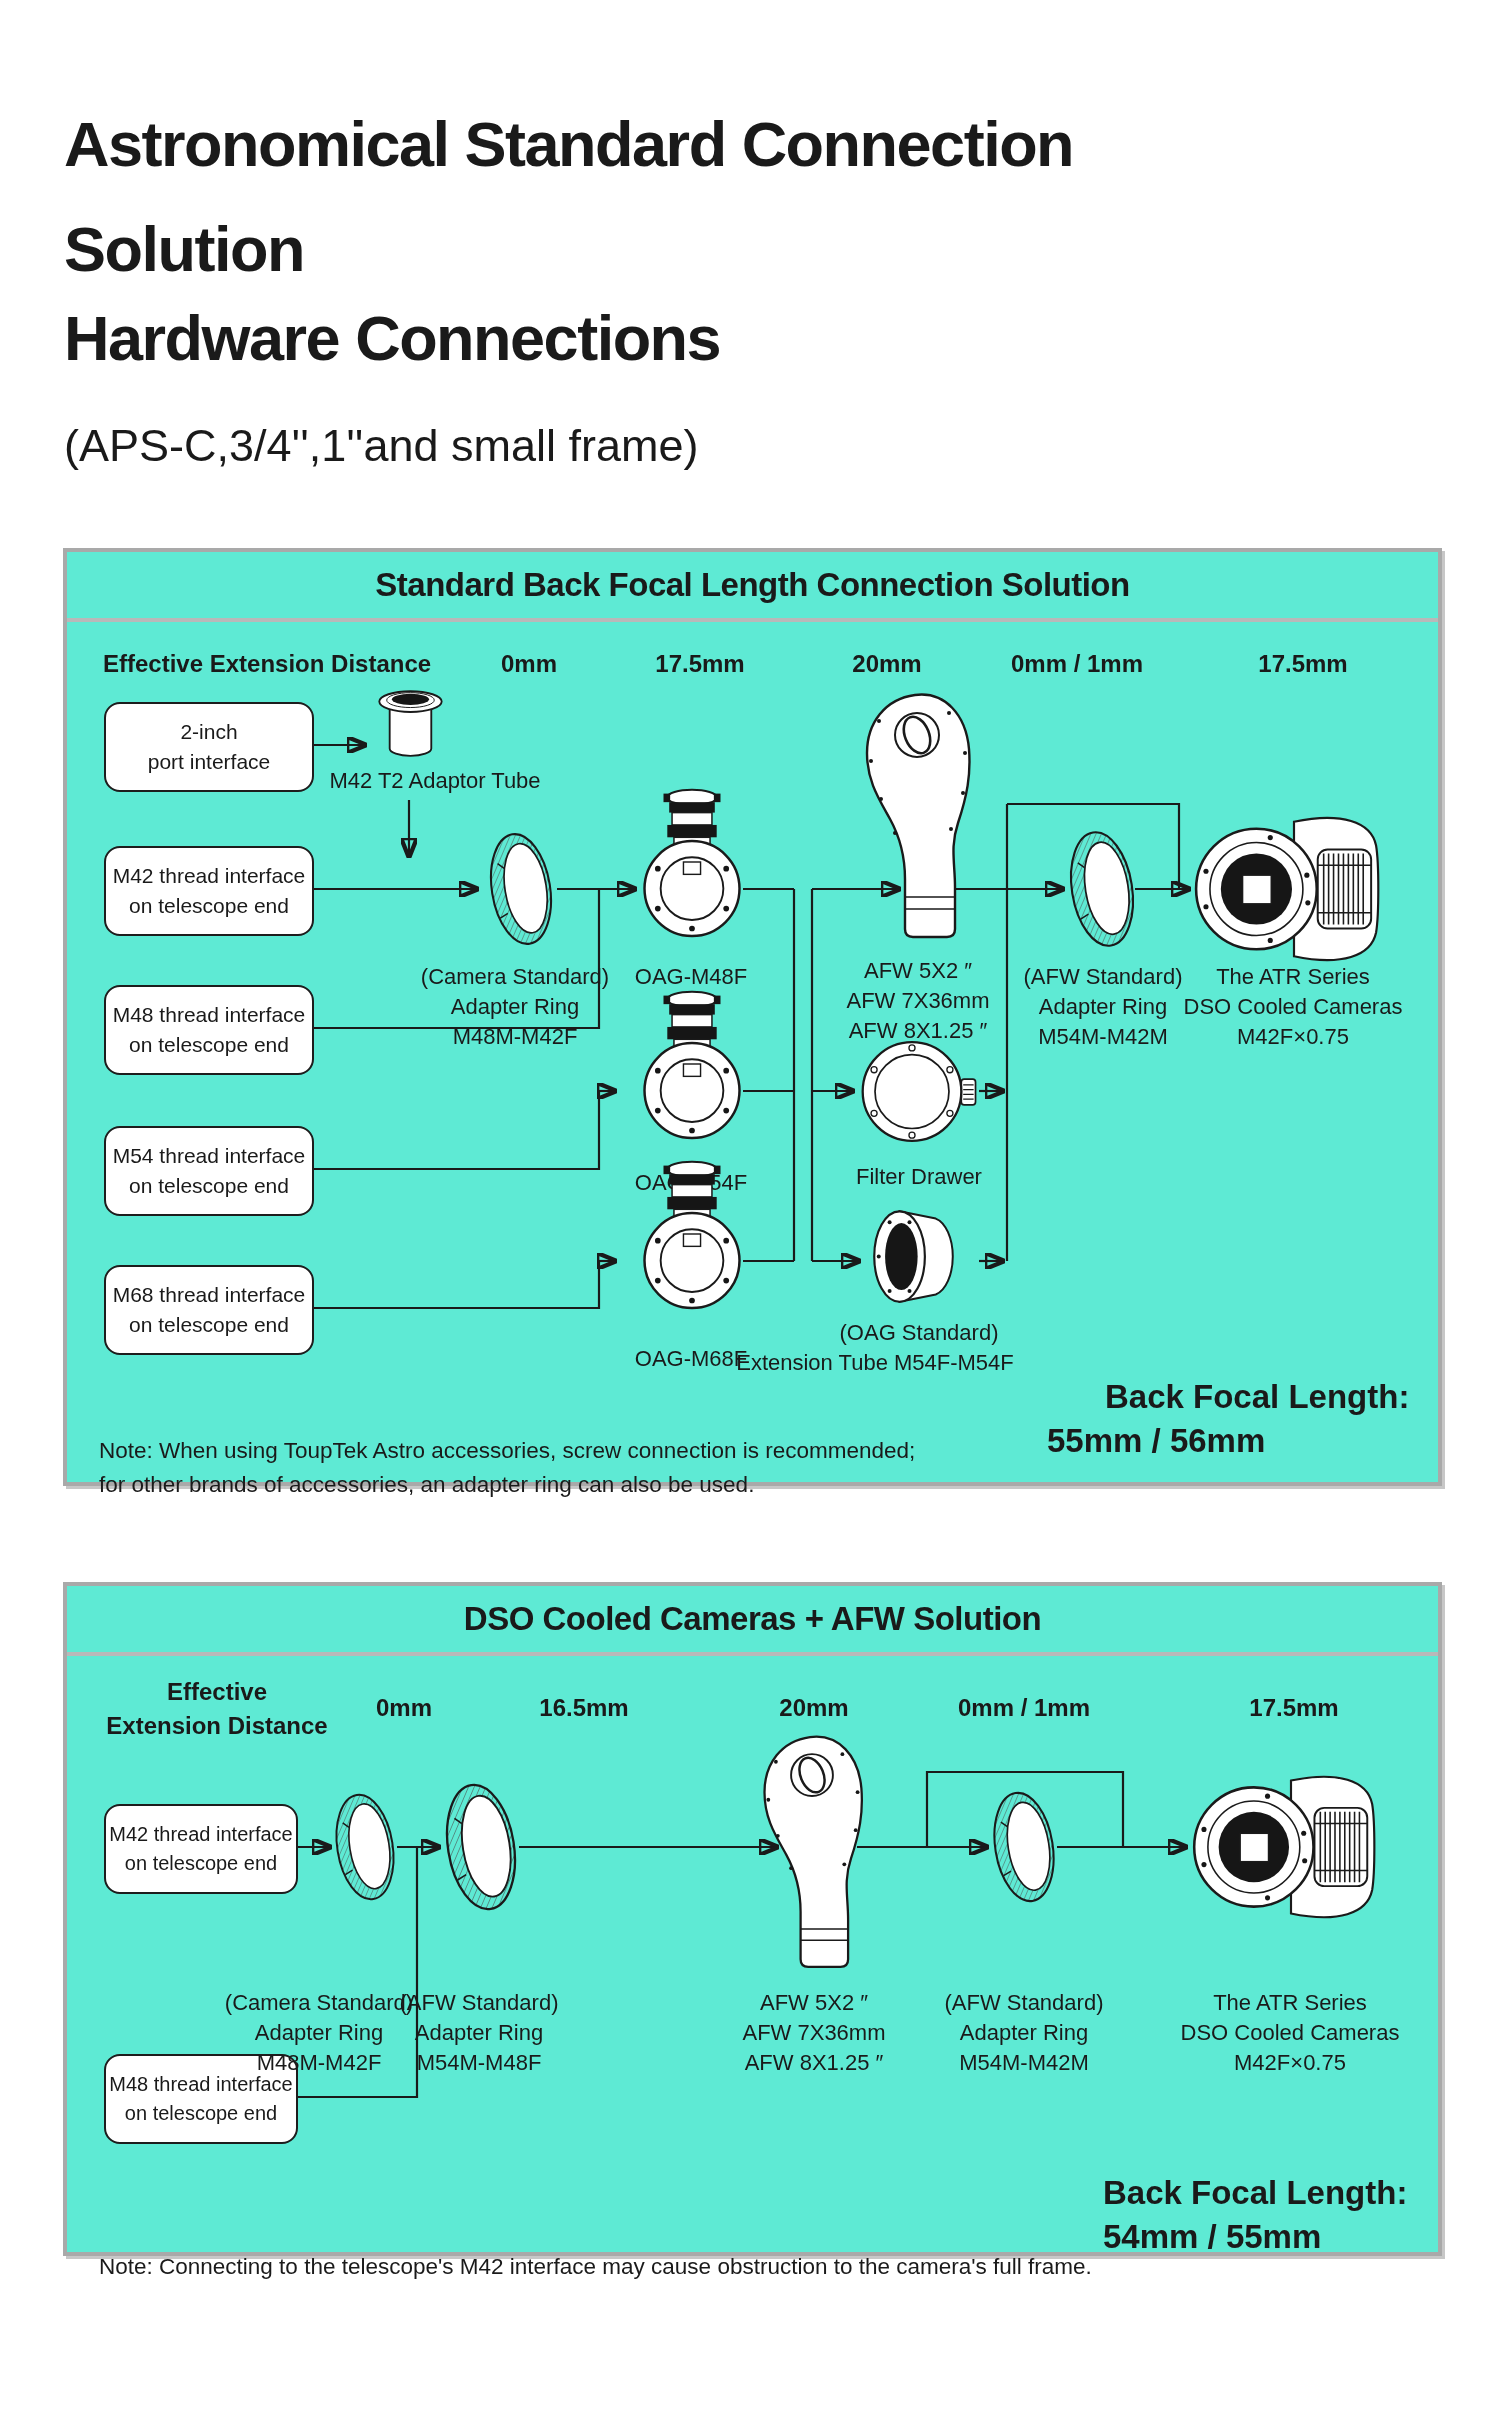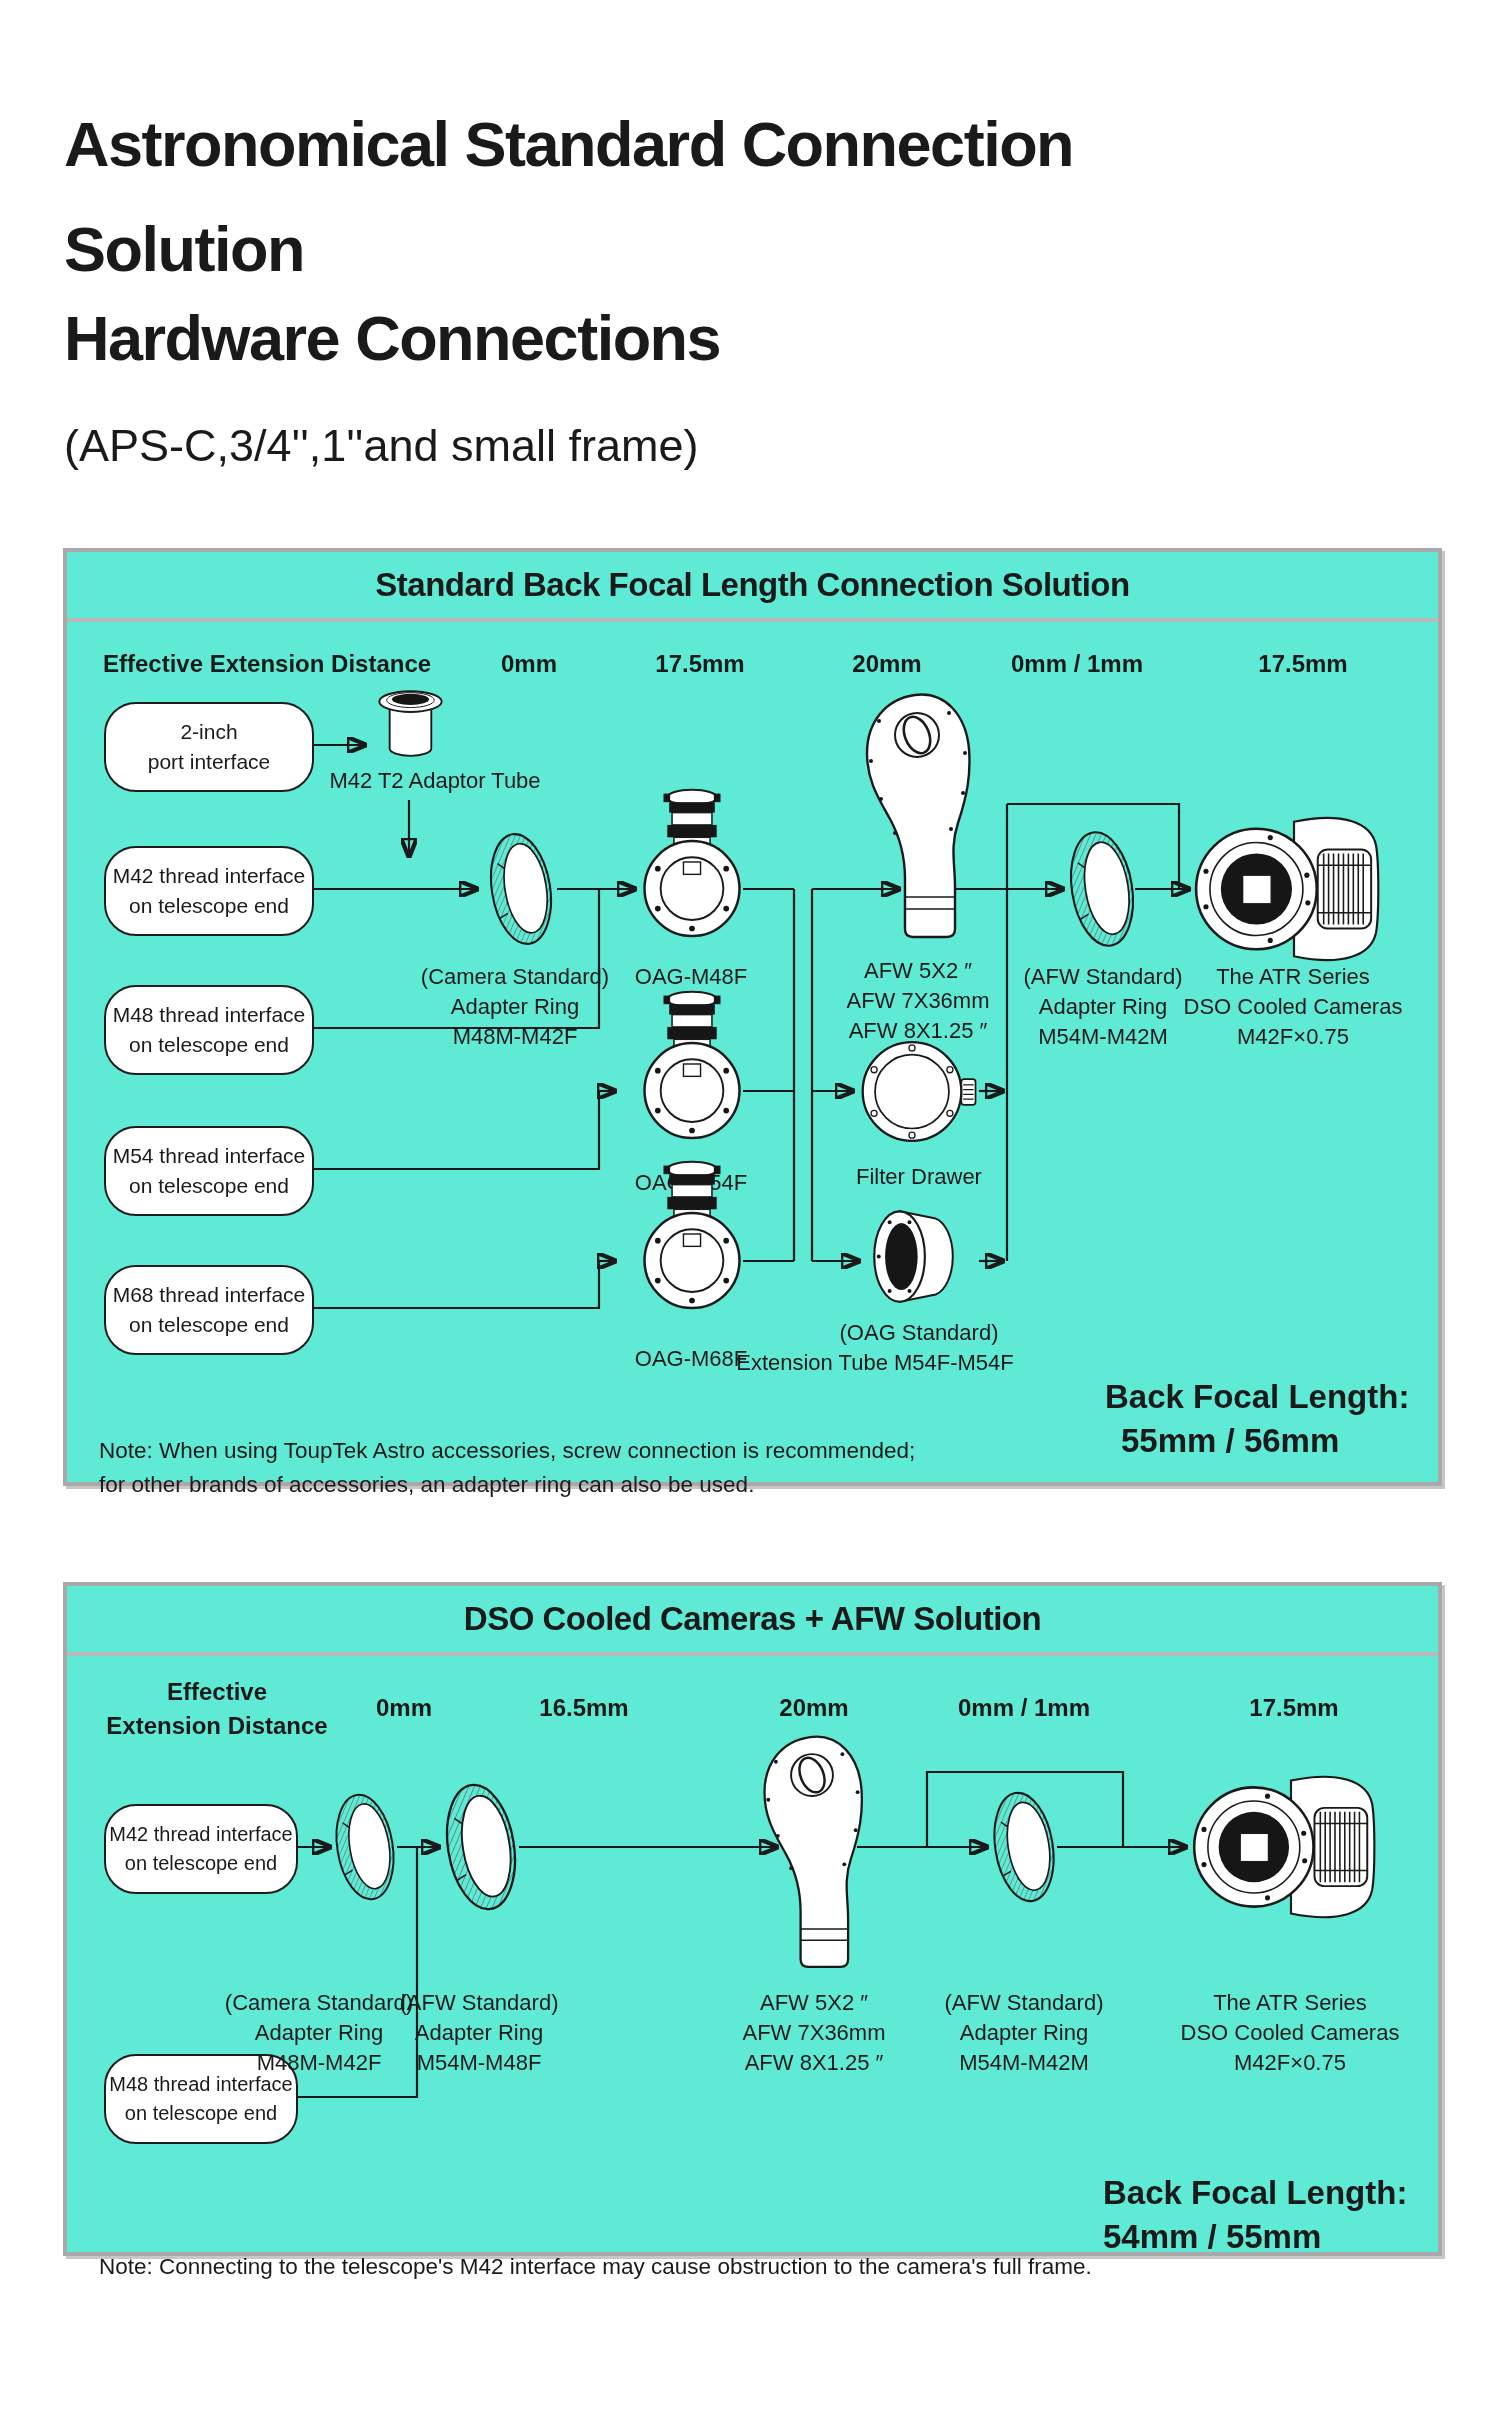--- a/index.html
+++ b/index.html
@@ -5,21 +5,21 @@
   html,body{margin:0;padding:0;background:#ffffff;}
   #page{position:relative;width:1500px;height:2414px;background:#fff;
         font-family:"Liberation Sans","DejaVu Sans",sans-serif;color:#1a1a1a;overflow:hidden;}
   .h1{position:absolute;left:64px;font-size:63px;font-weight:700;letter-spacing:-1.5px;white-space:nowrap;}
   .sub{position:absolute;left:64px;font-size:45px;font-weight:400;letter-spacing:0;white-space:nowrap;}
   .panel{position:absolute;left:63px;width:1371px;background:#5eead4;border:4px solid #a9a9a9;box-shadow:3px 3px 0 #c7c7c7;}
   .ptitle{position:absolute;left:0;top:0;width:100%;height:66px;border-bottom:4px solid #b9b9b9;
           display:flex;align-items:center;justify-content:center;font-size:33px;font-weight:700;letter-spacing:-0.5px;}
   .dist{position:absolute;transform:translateX(-50%);font-size:24px;font-weight:700;white-space:nowrap;}
   .eed{position:absolute;font-size:24px;font-weight:700;white-space:nowrap;text-align:center;}
-  .fbox{position:absolute;border:2.5px solid #1d1d1d;border-radius:32px;display:flex;flex-direction:column;
+  .fbox{position:absolute;border:2.5px solid #1d1d1d;border-radius:16px;display:flex;flex-direction:column;
         align-items:center;justify-content:center;font-size:21px;line-height:1.45;text-align:left;background:#fff;}
   .clabel{position:absolute;transform:translateX(-50%);font-size:22px;line-height:30px;text-align:center;white-space:nowrap;}
   .note{position:absolute;font-size:22.5px;white-space:nowrap;margin-top:44px;}
   .bfl-t{position:absolute;font-size:33px;font-weight:700;white-space:nowrap;}
   .comp{position:absolute;overflow:visible;}
   svg.wires{position:absolute;left:0;top:0;pointer-events:none;}
   svg.wires path{stroke:#1a1a1a;stroke-width:2.2px;fill:none;}
 </style>
 </head>
 <body>
@@ -235,21 +235,21 @@
     <svg class="comp" style="left:1128px;top:248px;width:198px;height:178px" viewBox="0 0 200 180">
         <use href="#g-camera"></use>
       </svg>
     <div class="clabel" style="left:1226px;top:410px">The ATR Series</div>
     <div class="clabel" style="left:1226px;top:440px">DSO Cooled Cameras</div>
     <div class="clabel" style="left:1226px;top:470px">M42F×0.75</div>
 
     <div class="note" style="left:32px;top:842px">Note: When using ToupTek Astro accessories, screw connection is recommended;</div>
     <div class="note" style="left:32px;top:876px">for other brands of accessories, an adapter ring can also be used.</div>
     <div class="bfl-t" style="left:1038px;top:826px">Back Focal Length:</div>
-    <div class="bfl-t" style="left:1054px;top:870px">55mm / 56mm</div>
+    <div class="bfl-t" style="left:980px;top:870px">55mm / 56mm</div>
   </div>
 
   <div class="panel" style="top:1582px;height:666px">
     <div class="ptitle">DSO Cooled Cameras + AFW Solution</div>
 
     <div class="eed" style="left:150px;top:92px;transform:translateX(-50%)">Effective</div>
     <div class="eed" style="left:150px;top:126px;transform:translateX(-50%)">Extension Distance</div>
     <div class="dist" style="left:337px;top:108px">0mm</div>
     <div class="dist" style="left:517px;top:108px">16.5mm</div>
     <div class="dist" style="left:747px;top:108px">20mm</div>

